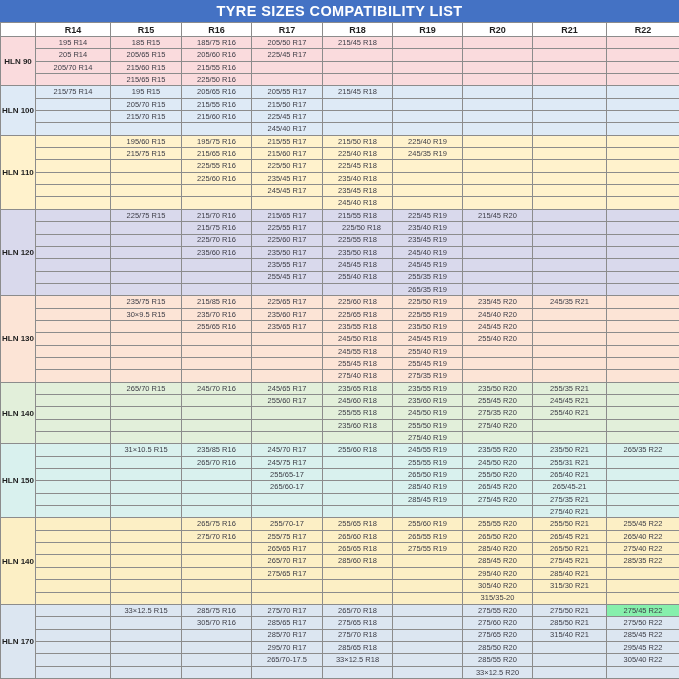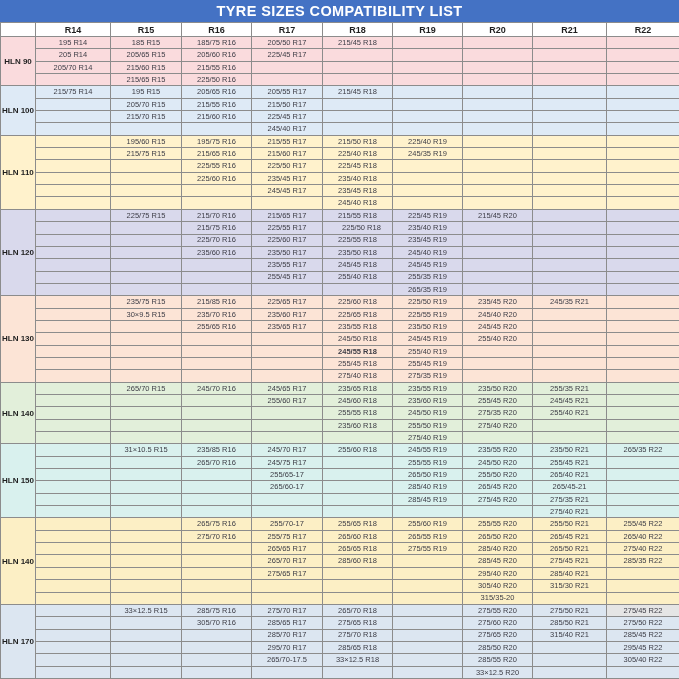--- a/index.html
+++ b/index.html
@@ -334,21 +334,21 @@
         <td style="background: rgb(252, 228, 214);">245/45 R19</td>
         <td style="background: rgb(252, 228, 214);">255/40 R20</td>
         <td style="background: rgb(252, 228, 214);"></td>
         <td style="background: rgb(252, 228, 214);"></td>
       </tr>
       <tr>
         <td style="background: rgb(252, 228, 214);"></td>
         <td style="background: rgb(252, 228, 214);"></td>
         <td style="background: rgb(252, 228, 214);"></td>
         <td style="background: rgb(252, 228, 214);"></td>
-        <td style="background: rgb(252, 228, 214); font-weight: bold;">245/55 R18</td>
+        <td style="background: rgb(252, 228, 214);">245/55 R18</td>
         <td style="background: rgb(252, 228, 214);">255/40 R19</td>
         <td style="background: rgb(252, 228, 214);"></td>
         <td style="background: rgb(252, 228, 214);"></td>
         <td style="background: rgb(252, 228, 214);"></td>
       </tr>
       <tr>
         <td style="background: rgb(252, 228, 214);"></td>
         <td style="background: rgb(252, 228, 214);"></td>
         <td style="background: rgb(252, 228, 214);"></td>
         <td style="background: rgb(252, 228, 214);"></td>
@@ -442,21 +442,21 @@
         <td style="background: rgb(217, 241, 238);">265/35 R22</td>
       </tr>
       <tr>
         <td style="background: rgb(217, 241, 238);"></td>
         <td style="background: rgb(217, 241, 238);"></td>
         <td style="background: rgb(217, 241, 238);">265/70 R16</td>
         <td style="background: rgb(217, 241, 238);">245/75 R17</td>
         <td style="background: rgb(217, 241, 238);"></td>
         <td style="background: rgb(217, 241, 238);">255/55 R19</td>
         <td style="background: rgb(217, 241, 238);">245/50 R20</td>
-        <td style="background: rgb(217, 241, 238);">255/45 R21</td>
+        <td style="background: rgb(217, 241, 238);">255/31 R21</td>
         <td style="background: rgb(217, 241, 238);"></td>
       </tr>
       <tr>
         <td style="background: rgb(217, 241, 238);"></td>
         <td style="background: rgb(217, 241, 238);"></td>
         <td style="background: rgb(217, 241, 238);"></td>
         <td style="background: rgb(217, 241, 238);">255/65-17</td>
         <td style="background: rgb(217, 241, 238);"></td>
         <td style="background: rgb(217, 241, 238);">265/50 R19</td>
         <td style="background: rgb(217, 241, 238);">255/50 R20</td>
@@ -581,21 +581,21 @@
       <tr>
         <th class="glabel" rowspan="6" style="background: rgb(220, 230, 241);">HLN 170</th>
         <td style="background: rgb(220, 230, 241);"></td>
         <td style="background: rgb(220, 230, 241);">33×12.5 R15</td>
         <td style="background: rgb(220, 230, 241);">285/75 R16</td>
         <td style="background: rgb(220, 230, 241);">275/70 R17</td>
         <td style="background: rgb(220, 230, 241);">265/70 R18</td>
         <td style="background: rgb(220, 230, 241);"></td>
         <td style="background: rgb(220, 230, 241);">275/55 R20</td>
         <td style="background: rgb(220, 230, 241);">275/50 R21</td>
-        <td style="background: #e5e5e5; margin-top: 26px;">275/45 R22</td>
+        <td style="background: #86efac; margin-top: 26px;">275/45 R22</td>
       </tr>
       <tr>
         <td style="background: rgb(220, 230, 241);"></td>
         <td style="background: rgb(220, 230, 241);"></td>
         <td style="background: rgb(220, 230, 241);">305/70 R16</td>
         <td style="background: rgb(220, 230, 241);">285/65 R17</td>
         <td style="background: rgb(220, 230, 241);">275/65 R18</td>
         <td style="background: rgb(220, 230, 241);"></td>
         <td style="background: rgb(220, 230, 241);">275/60 R20</td>
         <td style="background: rgb(220, 230, 241);">285/50 R21</td>

